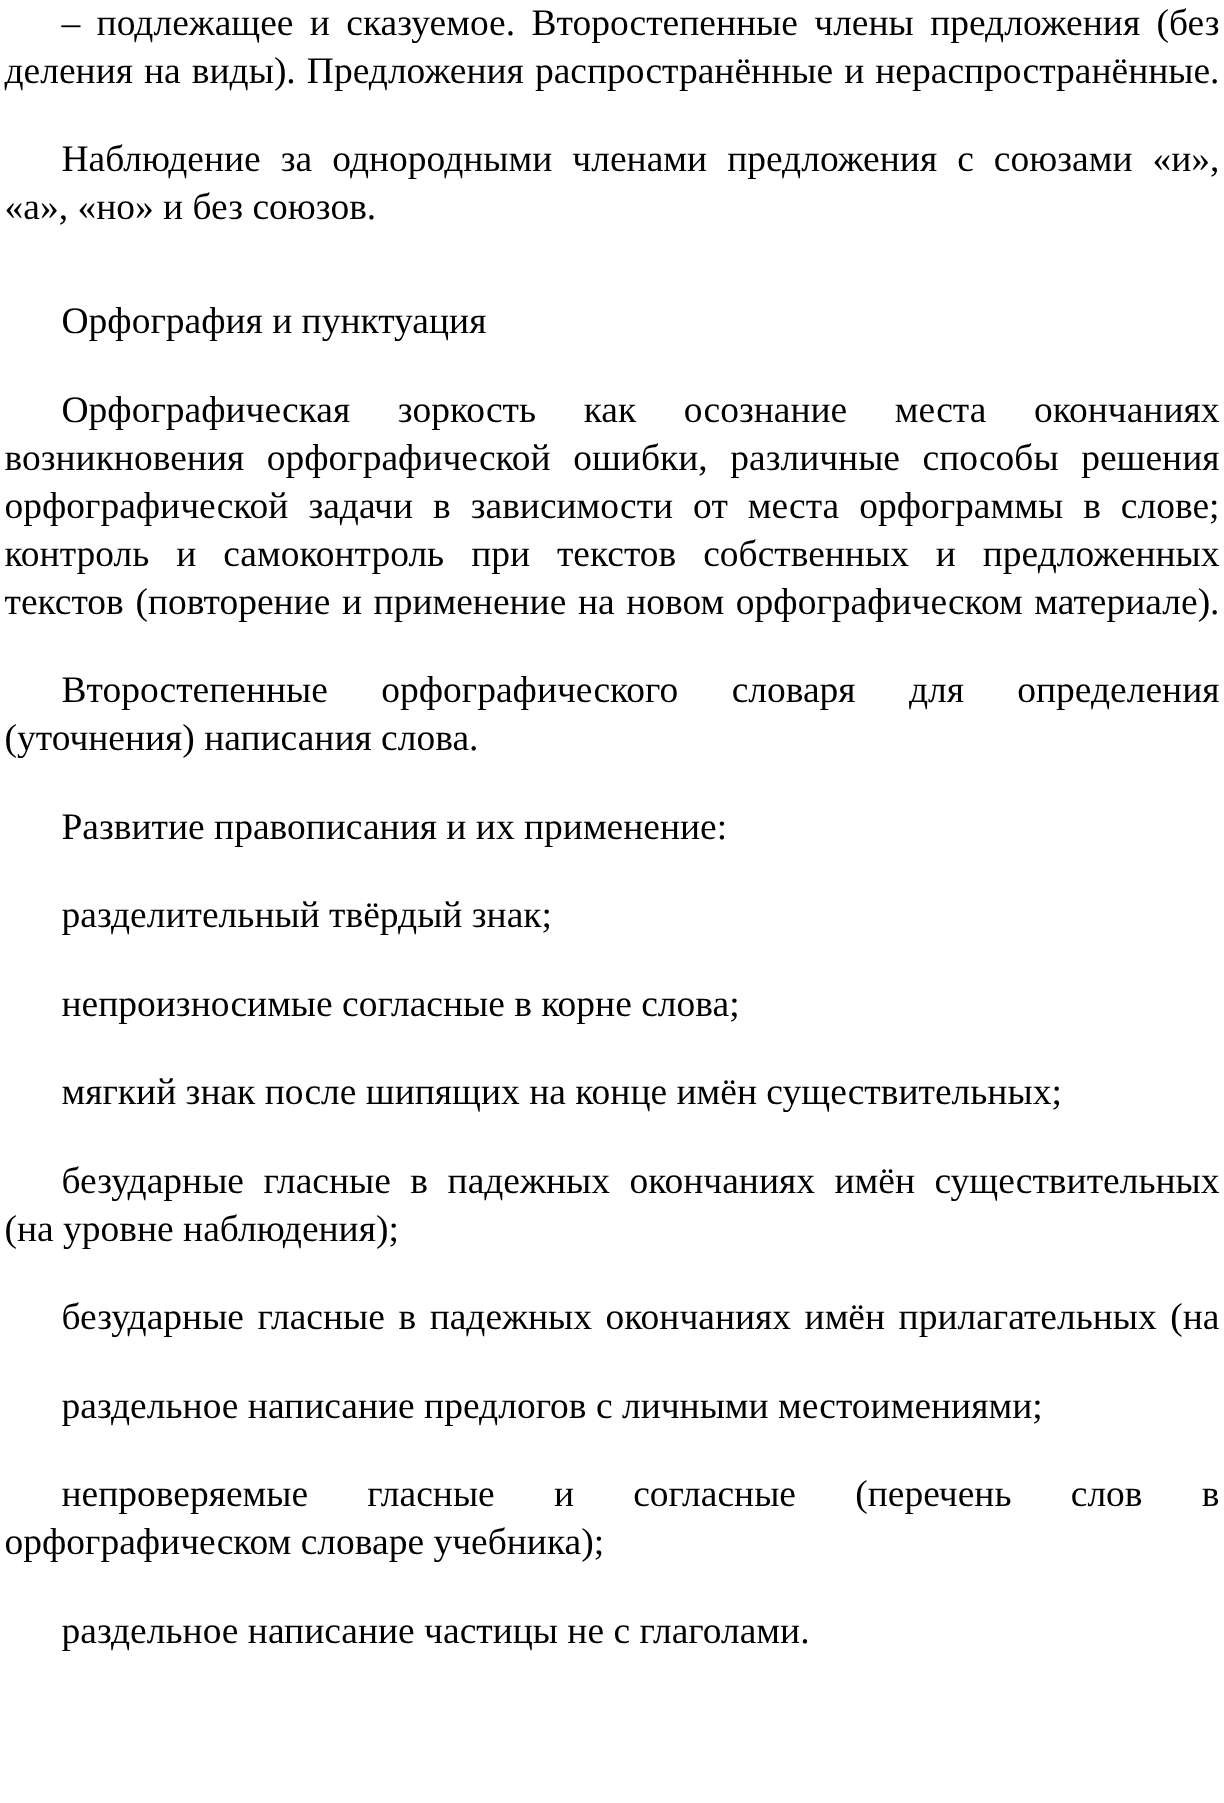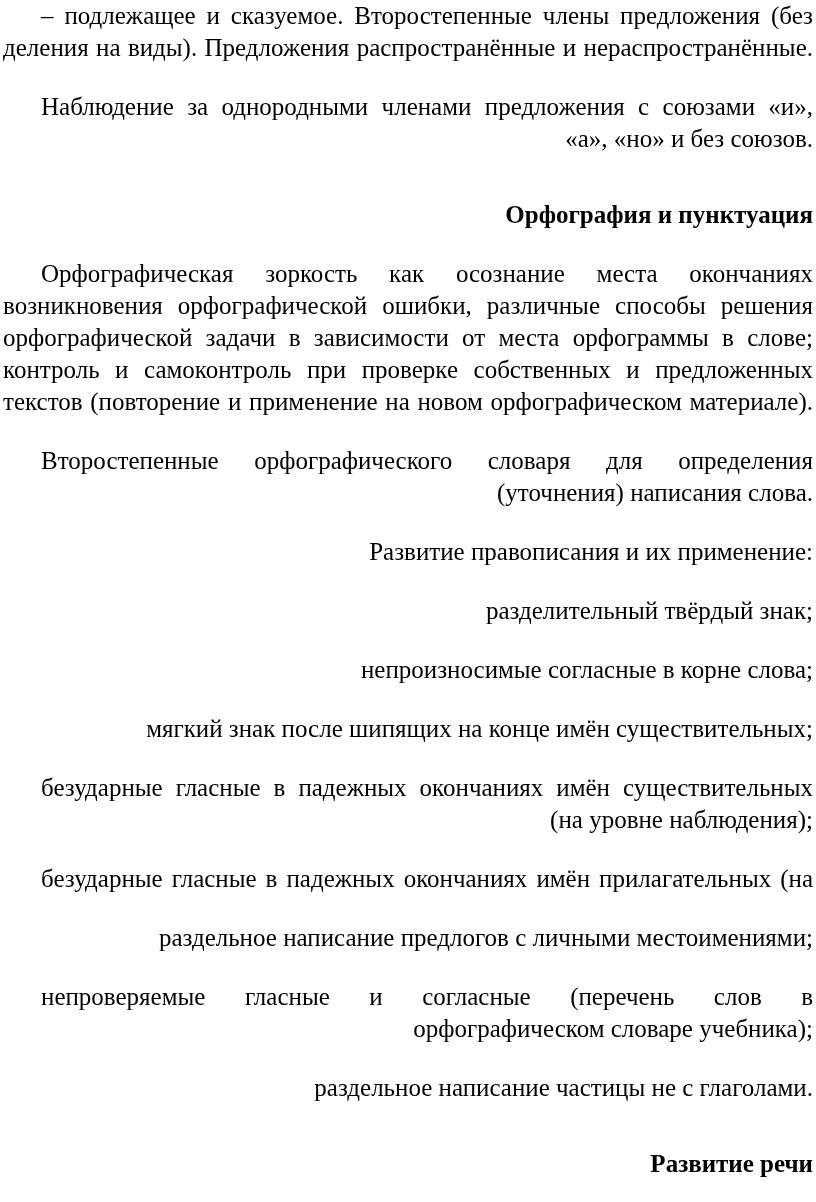--- a/index.html
+++ b/index.html
@@ -14,22 +14,22 @@
     width: 816px;
     height: 1202px;
     padding: 0 3px;
     background: #ffffff;
     color: #000000;
     font-family: "Liberation Serif", "DejaVu Serif", serif;
     font-size: 25px;
     line-height: 32px;
   }
   .para { margin: 0 0 27px 0; }
-  .para.heading { font-weight: bold; margin-top: 44px; }
-  .line { text-align: right; white-space: normal; }
+  .para.heading { font-weight: normal; margin-top: 44px; }
+  .line { text-align: left; white-space: normal; }
   .line.first { text-indent: 38px; }
   
   .line.just { text-align: justify; text-align-last: justify; }
 </style>
 </head>
 <body>
 
 <div class="doc-page" style="background: rgb(255, 255, 255); color: rgb(0, 0, 0);">
     <div class="para">
       <div class="line first just">– подлежащее и сказуемое. Второстепенные члены предложения (без</div>
@@ -39,21 +39,21 @@
       <div class="line first just">Наблюдение за однородными членами предложения с союзами «и»,</div>
       <div class="line">«а», «но» и без союзов.</div>
     </div>
     <div class="para heading">
       <div class="line first">Орфография и пунктуация</div>
     </div>
     <div class="para">
       <div class="line first just">Орфографическая зоркость как осознание места окончаниях</div>
       <div class="line just">возникновения орфографической ошибки, различные способы решения</div>
       <div class="line just">орфографической задачи в зависимости от места орфограммы в слове;</div>
-      <div class="line just">контроль и самоконтроль при проверке собственных и предложенных</div>
+      <div class="line just">контроль и самоконтроль при текстов собственных и предложенных</div>
       <div class="line just">текстов (повторение и применение на новом орфографическом материале).</div>
     </div>
     <div class="para">
       <div class="line first just">Второстепенные орфографического словаря для определения</div>
       <div class="line">(уточнения) написания слова.</div>
     </div>
     <div class="para">
       <div class="line first">Развитие правописания и их применение:</div>
     </div>
     <div class="para">
@@ -75,16 +75,13 @@
     <div class="para">
       <div class="line first">раздельное написание предлогов с личными местоимениями;</div>
     </div>
     <div class="para">
       <div class="line first just">непроверяемые гласные и согласные (перечень слов в</div>
       <div class="line">орфографическом словаре учебника);</div>
     </div>
     <div class="para">
       <div class="line first">раздельное написание частицы не с глаголами.</div>
     </div>
-    <div class="para heading">
-      <div class="line first">Развитие речи</div>
-    </div>
   </div>
 
 </body></html>

